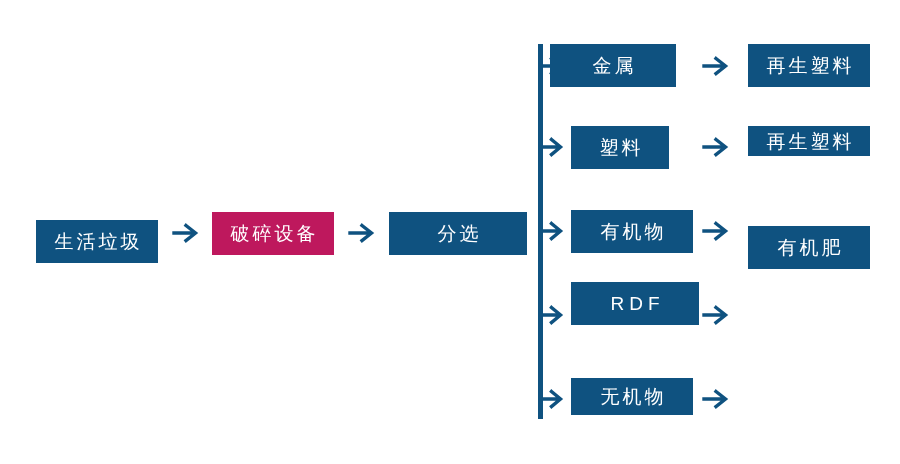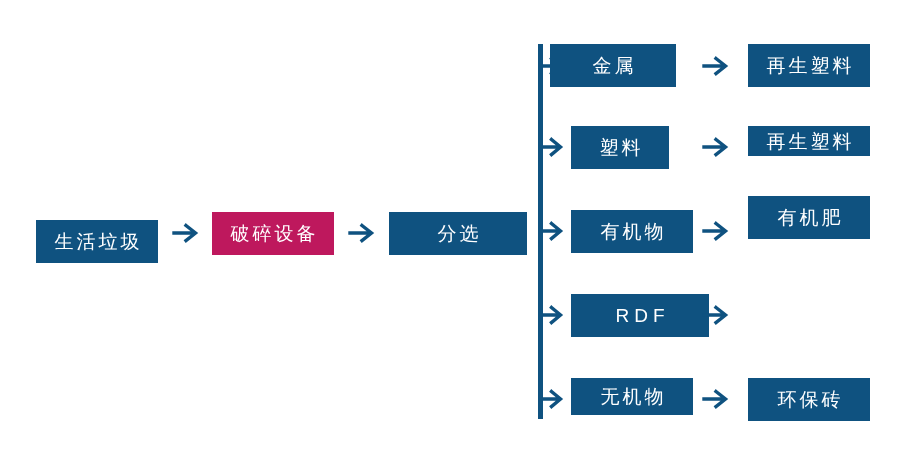--- a/index.html
+++ b/index.html
@@ -108,40 +108,39 @@
     <svg width="26" height="24" viewBox="0 0 26 24" aria-hidden="true">
       <path d="M0 12 H17 M10.5 4.5 L19.5 12 L10.5 19.5" fill="none" stroke="#0f5280" stroke-width="3.4" stroke-linecap="square" stroke-linejoin="miter"></path>
     </svg>
   </div>
   <div class="node blue" style="left:571px; top:210px; width:122px; height:43px;">有机物</div>
   <div class="arrow" style="left:702px; top:219px; width:30px; height:24px;">
     <svg width="30" height="24" viewBox="0 0 30 24" aria-hidden="true">
       <path d="M2 12 H21 M14 4.5 L23.5 12 L14 19.5" fill="none" stroke="#0f5280" stroke-width="3.4" stroke-linecap="square" stroke-linejoin="miter"></path>
     </svg>
   </div>
-  <div class="node blue" style="left:748px; top:196px; width:122px; height:43px;">有机肥</div>
+  <div class="node blue" style="left:748px; top:226px; width:122px; height:43px;">有机肥</div>
 
   <div class="arrow" style="left:541px; top:303px; width:26px; height:24px;">
     <svg width="26" height="24" viewBox="0 0 26 24" aria-hidden="true">
       <path d="M0 12 H17 M10.5 4.5 L19.5 12 L10.5 19.5" fill="none" stroke="#0f5280" stroke-width="3.4" stroke-linecap="square" stroke-linejoin="miter"></path>
     </svg>
   </div>
-  <div class="node blue latin" style="left:571px; top:294px; width:138px; height:43px;text-align:center;">RDF</div>
+  <div class="node blue latin" style="left:571px; top:282px; width:128px; height:43px;text-align:center;">RDF</div>
   <div class="arrow" style="left:702px; top:303px; width:30px; height:24px;">
     <svg width="30" height="24" viewBox="0 0 30 24" aria-hidden="true">
       <path d="M2 12 H21 M14 4.5 L23.5 12 L14 19.5" fill="none" stroke="#0f5280" stroke-width="3.4" stroke-linecap="square" stroke-linejoin="miter"></path>
     </svg>
   </div>
 
   <div class="arrow" style="left:541px; top:387px; width:26px; height:24px;">
     <svg width="26" height="24" viewBox="0 0 26 24" aria-hidden="true">
       <path d="M0 12 H17 M10.5 4.5 L19.5 12 L10.5 19.5" fill="none" stroke="#0f5280" stroke-width="3.4" stroke-linecap="square" stroke-linejoin="miter"></path>
     </svg>
   </div>
   <div class="node blue" style="left:571px; top:378px; width:122px; height:37px;">无机物</div>
   <div class="arrow" style="left:702px; top:387px; width:30px; height:24px;">
     <svg width="30" height="24" viewBox="0 0 30 24" aria-hidden="true">
       <path d="M2 12 H21 M14 4.5 L23.5 12 L14 19.5" fill="none" stroke="#0f5280" stroke-width="3.4" stroke-linecap="square" stroke-linejoin="miter"></path>
     </svg>
   </div>
-  <div class="node blue" style="left:748px; top:378px; width:122px; height:43px;">环保砖</div>
 
 </div>
 
 </body></html>

